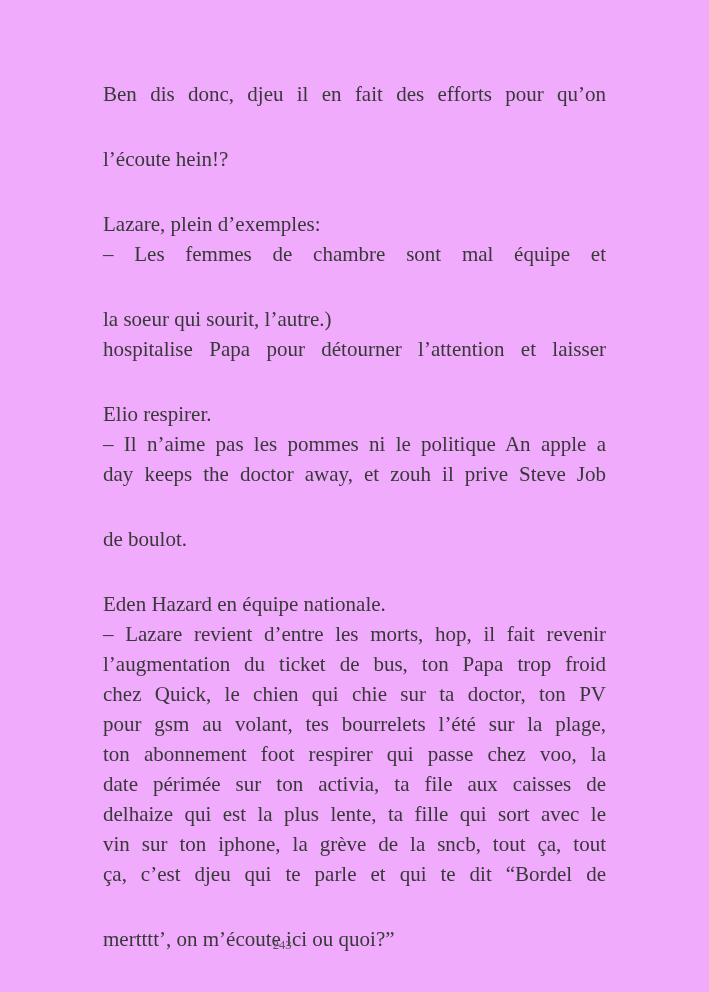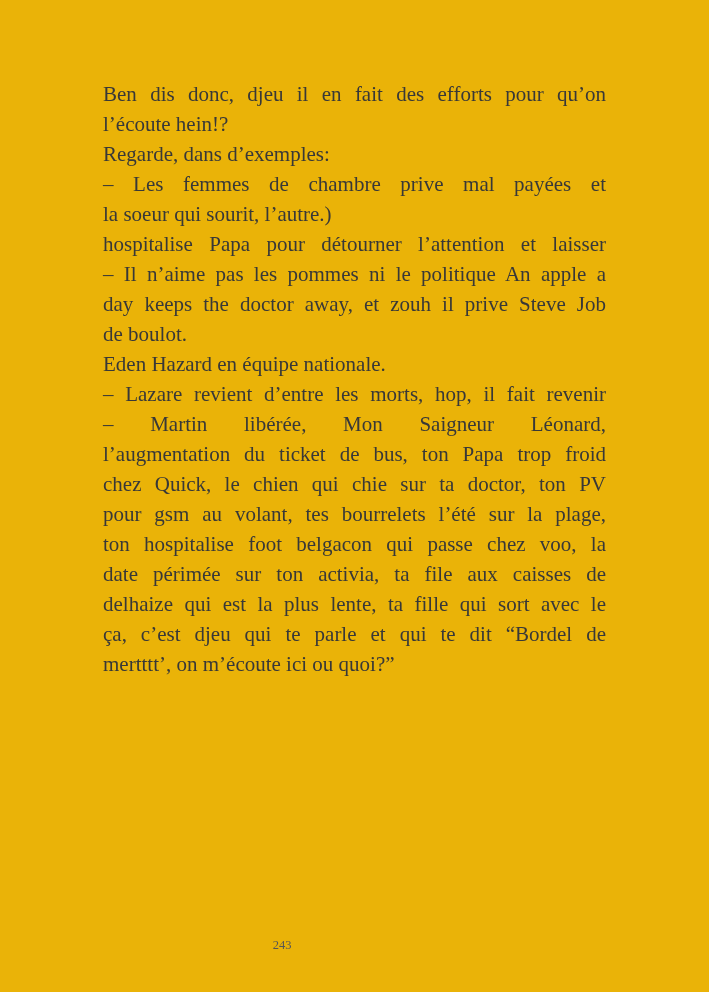--- a/index.html
+++ b/index.html
@@ -10,21 +10,21 @@
     width: 709px;
     height: 992px;
     background: #ffffff;
     position: relative;
     overflow: hidden;
     font-family: "Liberation Serif", "DejaVu Serif", serif;
   }
   .book-page {
     position: absolute;
     inset: 0;
-    background: #eab308;
+    background: #f0abfc;
   }
   .page-text {
     position: absolute;
     left: 103px;
     top: 79px;
     width: 503px;
     font-size: 21px;
     line-height: 30px;
     color: #383838;
   }
@@ -33,20 +33,21 @@
     padding: 0;
   }
   .line {
     text-align: justify;
     text-align-last: justify;
     height: 30px;
     white-space: normal;
   }
   .line.last {
     text-align-last: left;
+    margin-top: 35px;
   }
   .folio {
     position: absolute;
     top: 938px;
     left: 0;
     width: 564px;
     text-align: center;
     font-size: 12.5px;
     line-height: 15px;
     color: #565656;
@@ -55,44 +56,45 @@
 </head>
 <body style="background: rgb(255, 255, 255);">
 
 <div class="book-page">
   <div class="page-text" style="color: rgb(56, 56, 56);">
       <div class="para">
         <div class="line">Ben dis donc, djeu il en fait des efforts pour qu’on</div>
         <div class="line last">l’écoute hein!?</div>
       </div>
       <div class="para">
-        <div class="line last">Regarde, dans d’exemples:</div>
+        <div class="line last">Lazare, plein d’exemples:</div>
       </div>
       <div class="para">
-        <div class="line">– Les femmes de chambre prive mal payées et</div>
+        <div class="line">– Les femmes de chambre sont mal équipe et</div>
         <div class="line last">la soeur qui sourit, l’autre.)</div>
       </div>
       <div class="para">
         <div class="line">hospitalise Papa pour détourner l’attention et laisser</div>
+        <div class="line last">Elio respirer.</div>
       </div>
       <div class="para">
         <div class="line">– Il n’aime pas les pommes ni le politique An apple a</div>
         <div class="line">day keeps the doctor away, et zouh il prive Steve Job</div>
         <div class="line last">de boulot.</div>
       </div>
       <div class="para">
         <div class="line last">Eden Hazard en équipe nationale.</div>
         <div class="line">– Lazare revient d’entre les morts, hop, il fait revenir</div>
       </div>
       <div class="para">
-        <div class="line">– Martin libérée, Mon Saigneur Léonard,</div>
         <div class="line">l’augmentation du ticket de bus, ton Papa trop froid</div>
         <div class="line">chez Quick, le chien qui chie sur ta doctor, ton PV</div>
         <div class="line">pour gsm au volant, tes bourrelets l’été sur la plage,</div>
-        <div class="line">ton hospitalise foot belgacon qui passe chez voo, la</div>
+        <div class="line">ton abonnement foot respirer qui passe chez voo, la</div>
         <div class="line">date périmée sur ton activia, ta file aux caisses de</div>
         <div class="line">delhaize qui est la plus lente, ta fille qui sort avec le</div>
+        <div class="line">vin sur ton iphone, la grève de la sncb, tout ça, tout</div>
         <div class="line">ça, c’est djeu qui te parle et qui te dit “Bordel de</div>
         <div class="line last">mertttt’, on m’écoute ici ou quoi?”</div>
       </div>
     </div>
   <div class="folio" style="color: rgb(86, 86, 86);">243</div>
 </div>
 
 </body></html>

